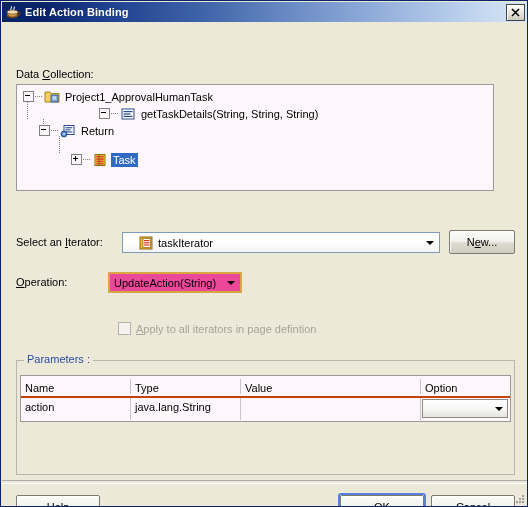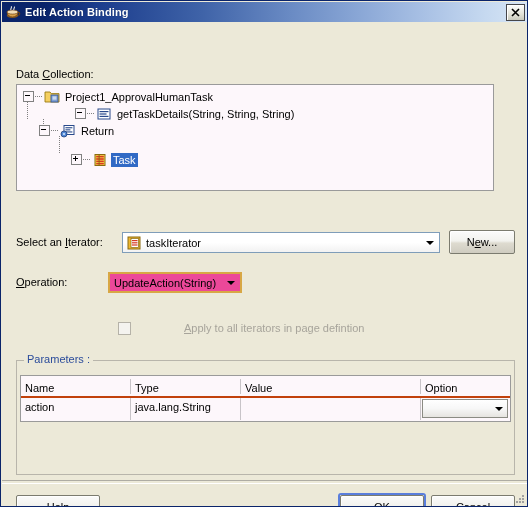--- a/index.html
+++ b/index.html
@@ -147,21 +147,21 @@
   }
 
   
   #iter-combo {
     position: absolute;
     left: 120px; top: 210px;
     width: 318px; height: 21px;
     box-sizing: border-box;
     background: linear-gradient(to bottom, #ffffff 0%, #ffffff 50%, #f2f2f2 100%);
     border: 1px solid #7f9db9;
-    display: flex; align-items: center;
+    display: flex; align-items: center; padding-left: 12px;
   }
   #iter-icon { width: 16px; height: 16px; margin: 0 4px 0 3px; position: relative; flex:0 0 auto;}
   #iter-text { font-size: 11px; color: #000; }
   .cb-arrow-box {
     position: absolute;
     right: 1px; top: 1px;
     width: 17px; height: 17px;
     display: flex; align-items: center; justify-content: center;
   }
   .arrow-dn {
@@ -211,21 +211,21 @@
     position: absolute;
     right: 2px; top: 2px;
     width: 15px; height: 13px;
     display: flex; align-items: center; justify-content: center;
   }
 
   
   #apply-row {
     position: absolute;
     left: 116px; top: 300px;
-    display: flex;  gap: 48px;
+    display: flex; align-items: center;
   }
   #apply-box {
     width: 13px; height: 13px;
     background: #f4f3ef;
     border: 1px solid #b5b2a8;
     box-sizing: border-box;
     margin-right: 5px;
     flex: 0 0 auto;
   }
   #apply-label {
@@ -347,21 +347,21 @@
           <svg width="16" height="16" viewBox="0 0 16 16">
             <path d="M1 3 h5 l1.3 1.6 H15 V13 H1 Z" fill="#f5cf61" stroke="#9a7a12" stroke-width="0.9"></path>
             <rect x="7" y="6" width="7" height="7" fill="#7d9fd4" stroke="#3a5a93" stroke-width="0.9"></rect>
             <rect x="8.5" y="7.6" width="4" height="1" fill="#fff"></rect>
             <rect x="8.5" y="9.4" width="4" height="1" fill="#fff"></rect>
           </svg>
         </span>
         <span class="nlabel">Project1_ApprovalHumanTask</span>
       </div>
 
-      <div class="tnode" style="left:14px; top:20px;padding-left:44px;">
+      <div class="tnode" style="left:38px; top:20px;padding-left:44px;">
         <span class="expander"></span>
         <span class="dots"></span>
         <span class="nicon">
           <svg width="16" height="16" viewBox="0 0 16 16">
             <rect x="2" y="3" width="12" height="10" fill="#ffffff" stroke="#2a4a8c" stroke-width="1"></rect>
             <rect x="3.5" y="5" width="9" height="1.2" fill="#2a4a8c"></rect>
             <rect x="3.5" y="7.4" width="7" height="1.2" fill="#2a4a8c"></rect>
             <rect x="3.5" y="9.8" width="9" height="1.2" fill="#2a4a8c"></rect>
           </svg>
         </span>

